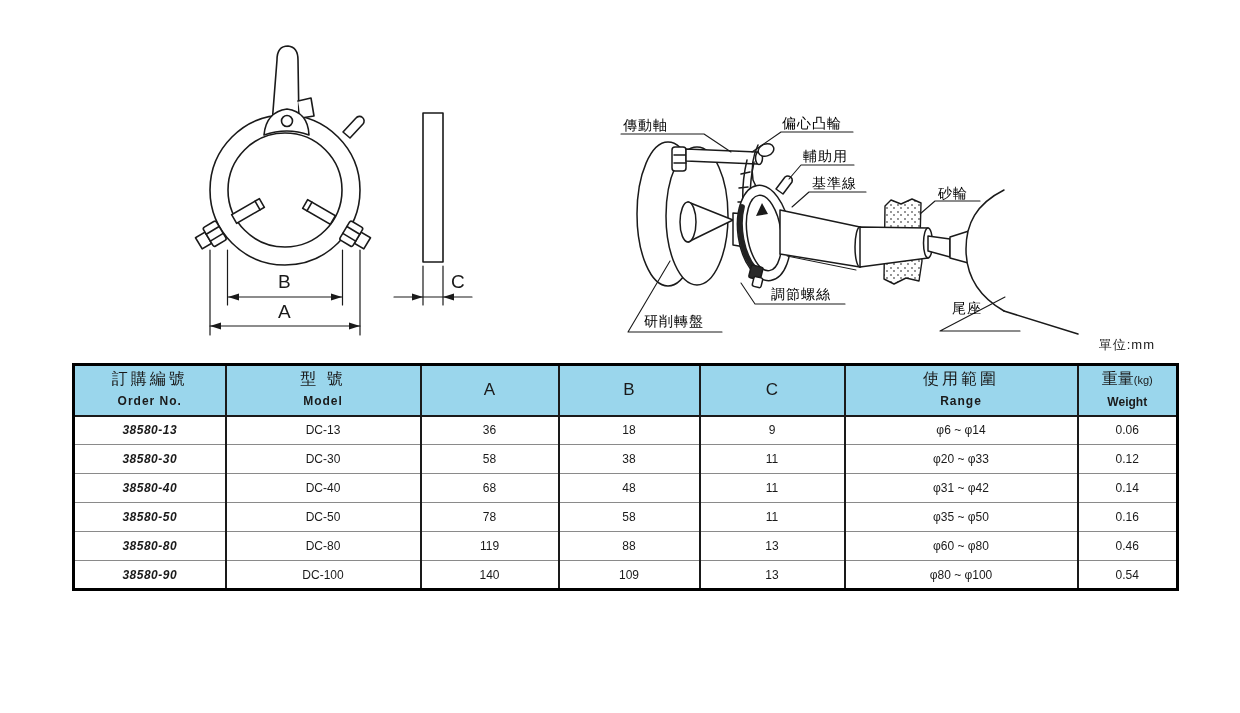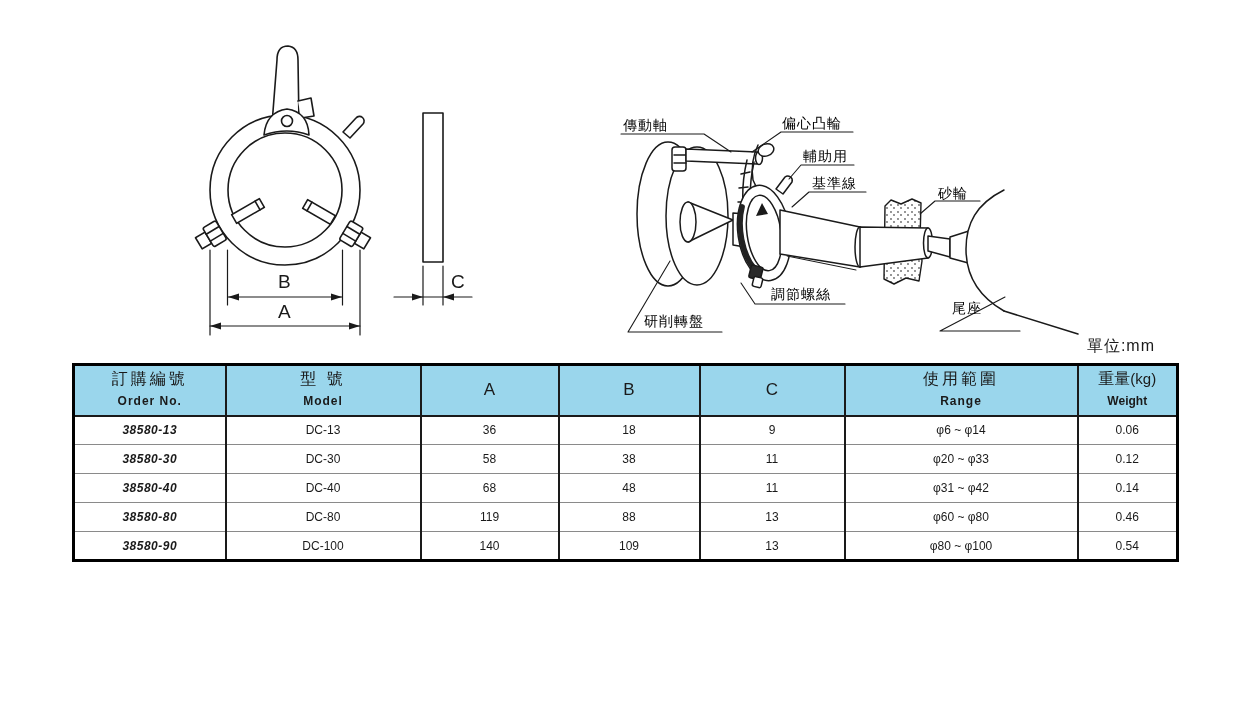--- a/index.html
+++ b/index.html
@@ -1,37 +1,37 @@
 <!DOCTYPE html>
 <html><head>
 <meta charset="utf-8">
 <style>
   html,body{margin:0;padding:0;background:#fff;}
   .page{position:relative;width:1240px;height:713px;background:#ffffff;overflow:hidden;
         font-family:"Liberation Sans","DejaVu Sans",sans-serif;color:#1a1a1a;}
   svg{position:absolute;}
   .dimlab{position:absolute;font-size:19px;color:#1a1a1a;}
   .dglab{position:absolute;font-size:14px;color:#000000;white-space:nowrap;letter-spacing:1px;}
-  .unit{position:absolute;left:1040px;top:336px;width:115px;text-align:right;font-size:16px;letter-spacing:1px;}
+  .unit{position:absolute;left:1040px;top:336px;width:115px;text-align:right;font-size:13px;letter-spacing:1px;}
   
   table.spec{position:absolute;left:72px;top:363px;width:1104px;border-collapse:collapse;
              table-layout:fixed;text-align:center;border:3px solid #000;}
   table.spec th,table.spec td{border-left:2px solid #1a1a1a;padding:0;vertical-align:middle;overflow:hidden;}
   table.spec th:first-child,table.spec td:first-child{border-left:none;}
   table.spec thead tr{height:51px;}
   table.spec tbody tr{height:29px;}
   table.spec th{background:#9AD6EC;border-bottom:2px solid #1a1a1a;font-weight:normal;}
   table.spec tbody td{border-top:1px solid #8a8a8a;font-size:12px;background:#ffffff;}
   table.spec tbody tr:first-child td{border-top:none;}
   td.blue{background:linear-gradient(to bottom,#ffffff 0 2px,#9AD6EC 2px calc(100% - 2px),#ffffff calc(100% - 2px) 100%);}
   td.ord{font-weight:bold;font-style:italic;font-size:17px;letter-spacing:0.5px;}
   .hzh{font-size:16px;letter-spacing:3px;line-height:22px;}
   .hen{font-size:12px;font-weight:bold;letter-spacing:1px;line-height:22px;}
   .habc{font-size:17px;font-weight:bold;}
-  .kg{font-size:15px;letter-spacing:0;}
+  .kg{font-size:11px;letter-spacing:0;}
 </style>
 </head>
 <body>
 
 <div class="page">
 
   <svg style="left:160px;top:25px;" width="340" height="320" viewBox="160 25 340 320">
     <g stroke="#1a1a1a" stroke-width="1.6" fill="none" stroke-linejoin="round" stroke-linecap="round">
 
       <g>
@@ -253,20 +253,29 @@
       <tr>
         <td class="ord blue">38580-40</td>
         <td class="blue">DC-40</td>
         <td class="blue">68</td>
         <td class="blue">48</td>
         <td class="blue">11</td>
         <td class="blue">φ31 ~ φ42</td>
         <td class="blue">0.14</td>
       </tr>
       <tr>
+        <td class="ord blue">38580-50</td>
+        <td>DC-50</td>
+        <td>78</td>
+        <td>58</td>
+        <td>11</td>
+        <td>φ35 ~ φ50</td>
+        <td>0.16</td>
+      </tr>
+      <tr>
         <td class="ord blue">38580-80</td>
         <td>DC-80</td>
         <td>119</td>
         <td>88</td>
         <td>13</td>
         <td>φ60 ~ φ80</td>
         <td>0.46</td>
       </tr>
       <tr>
         <td class="ord blue">38580-90</td>

